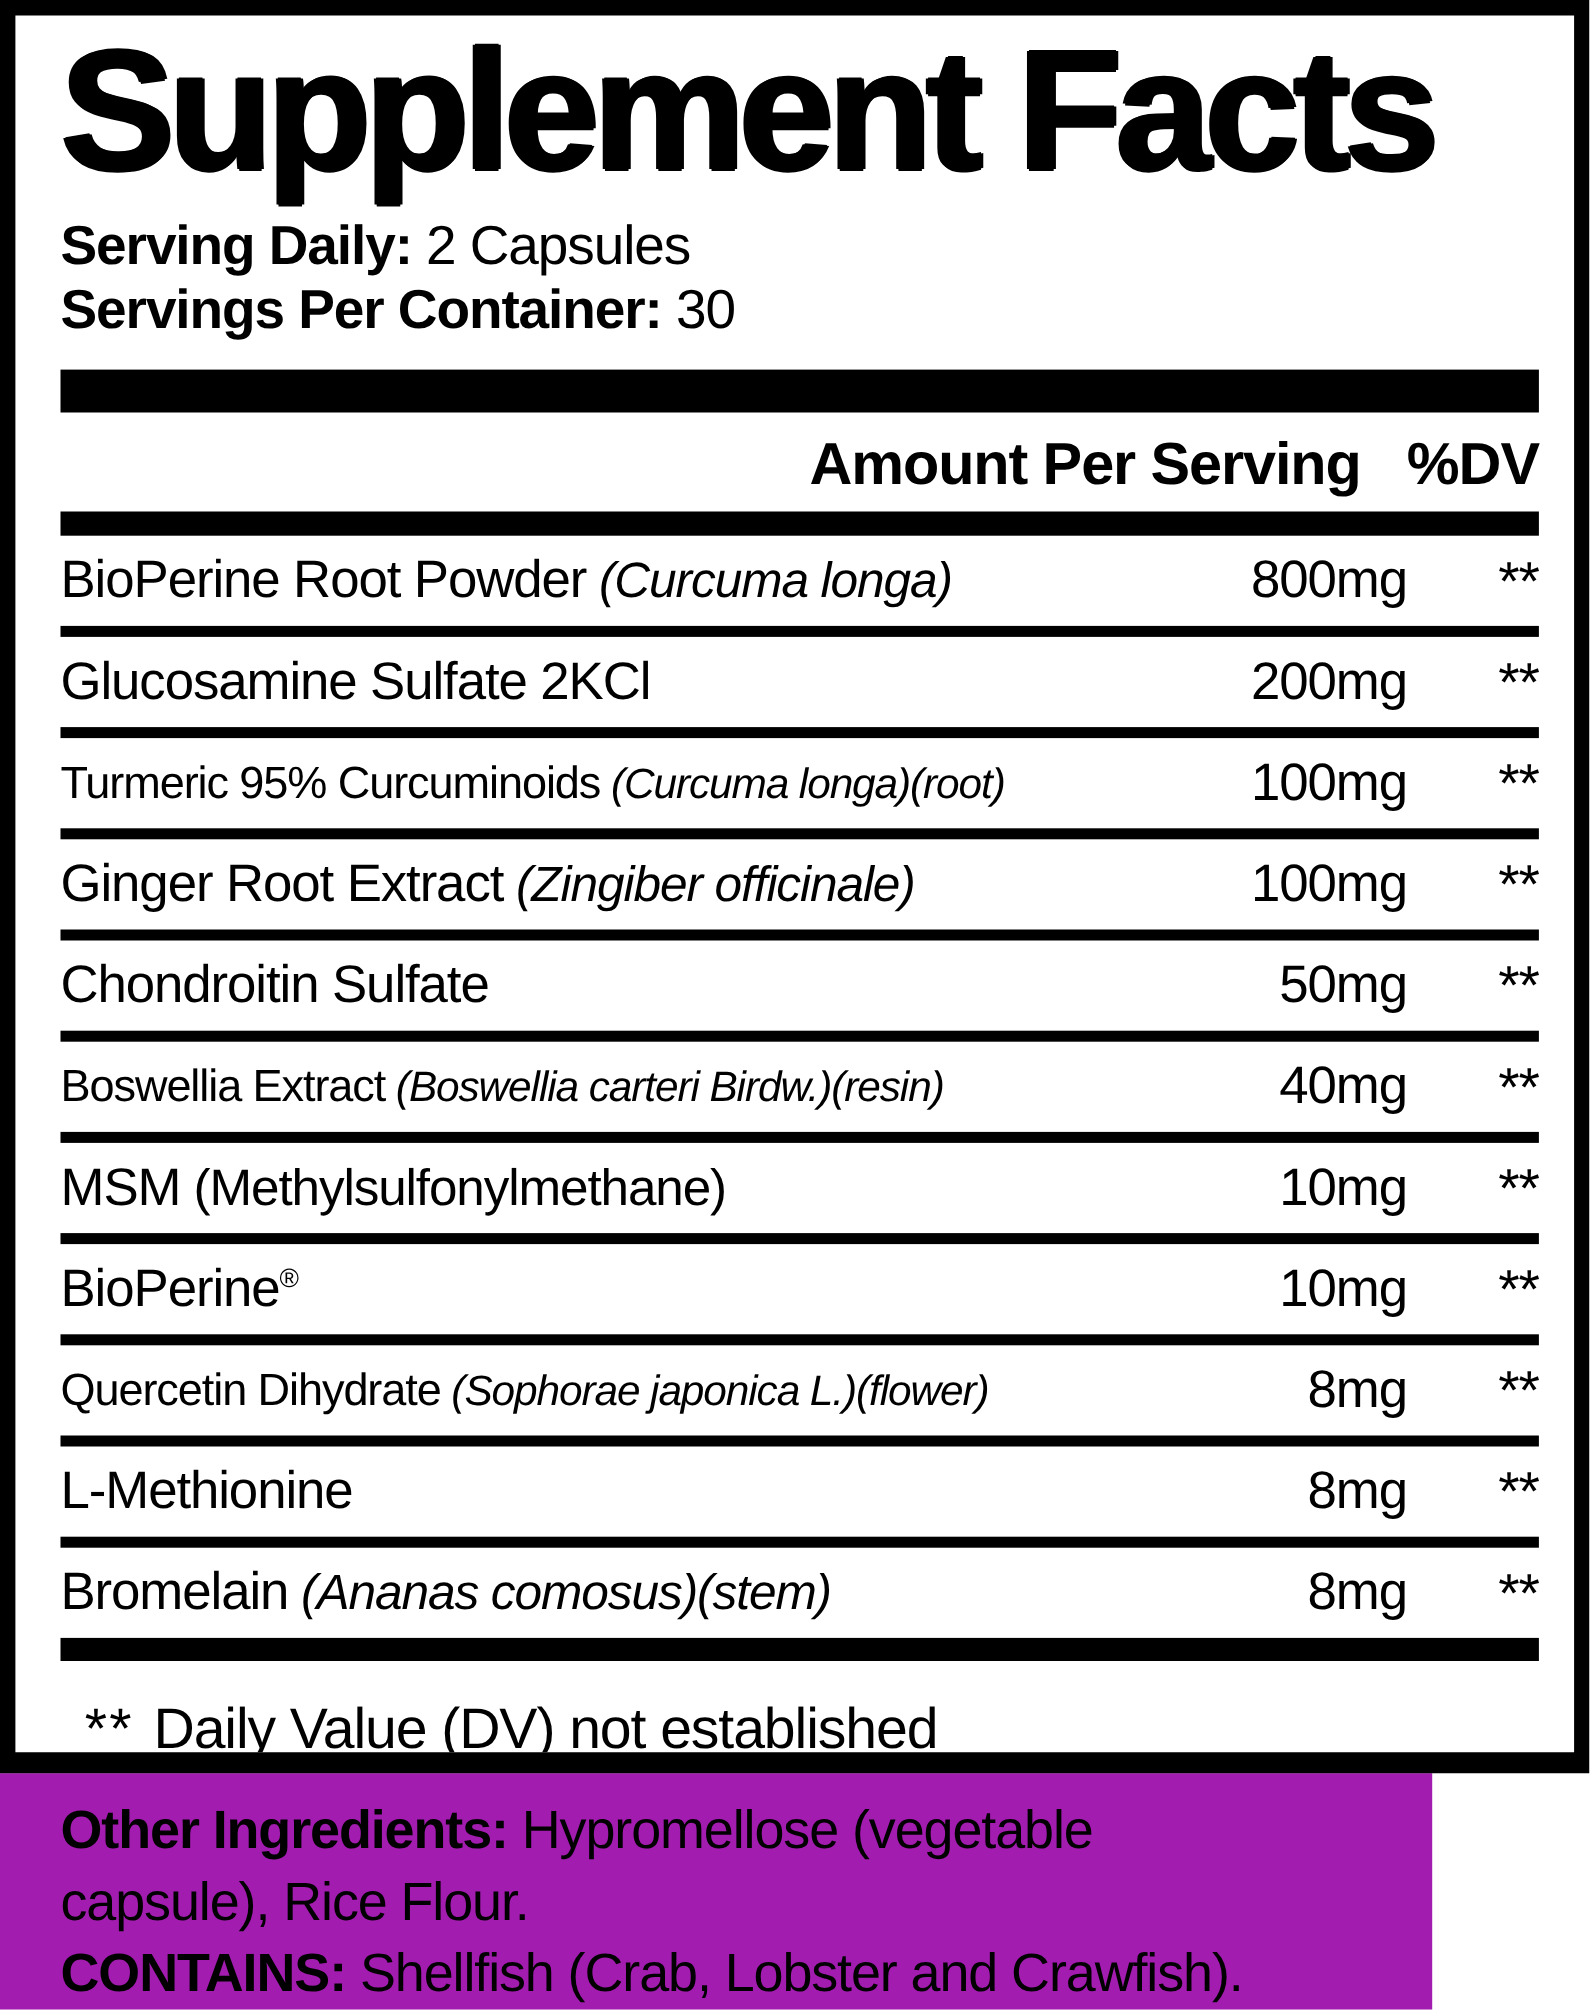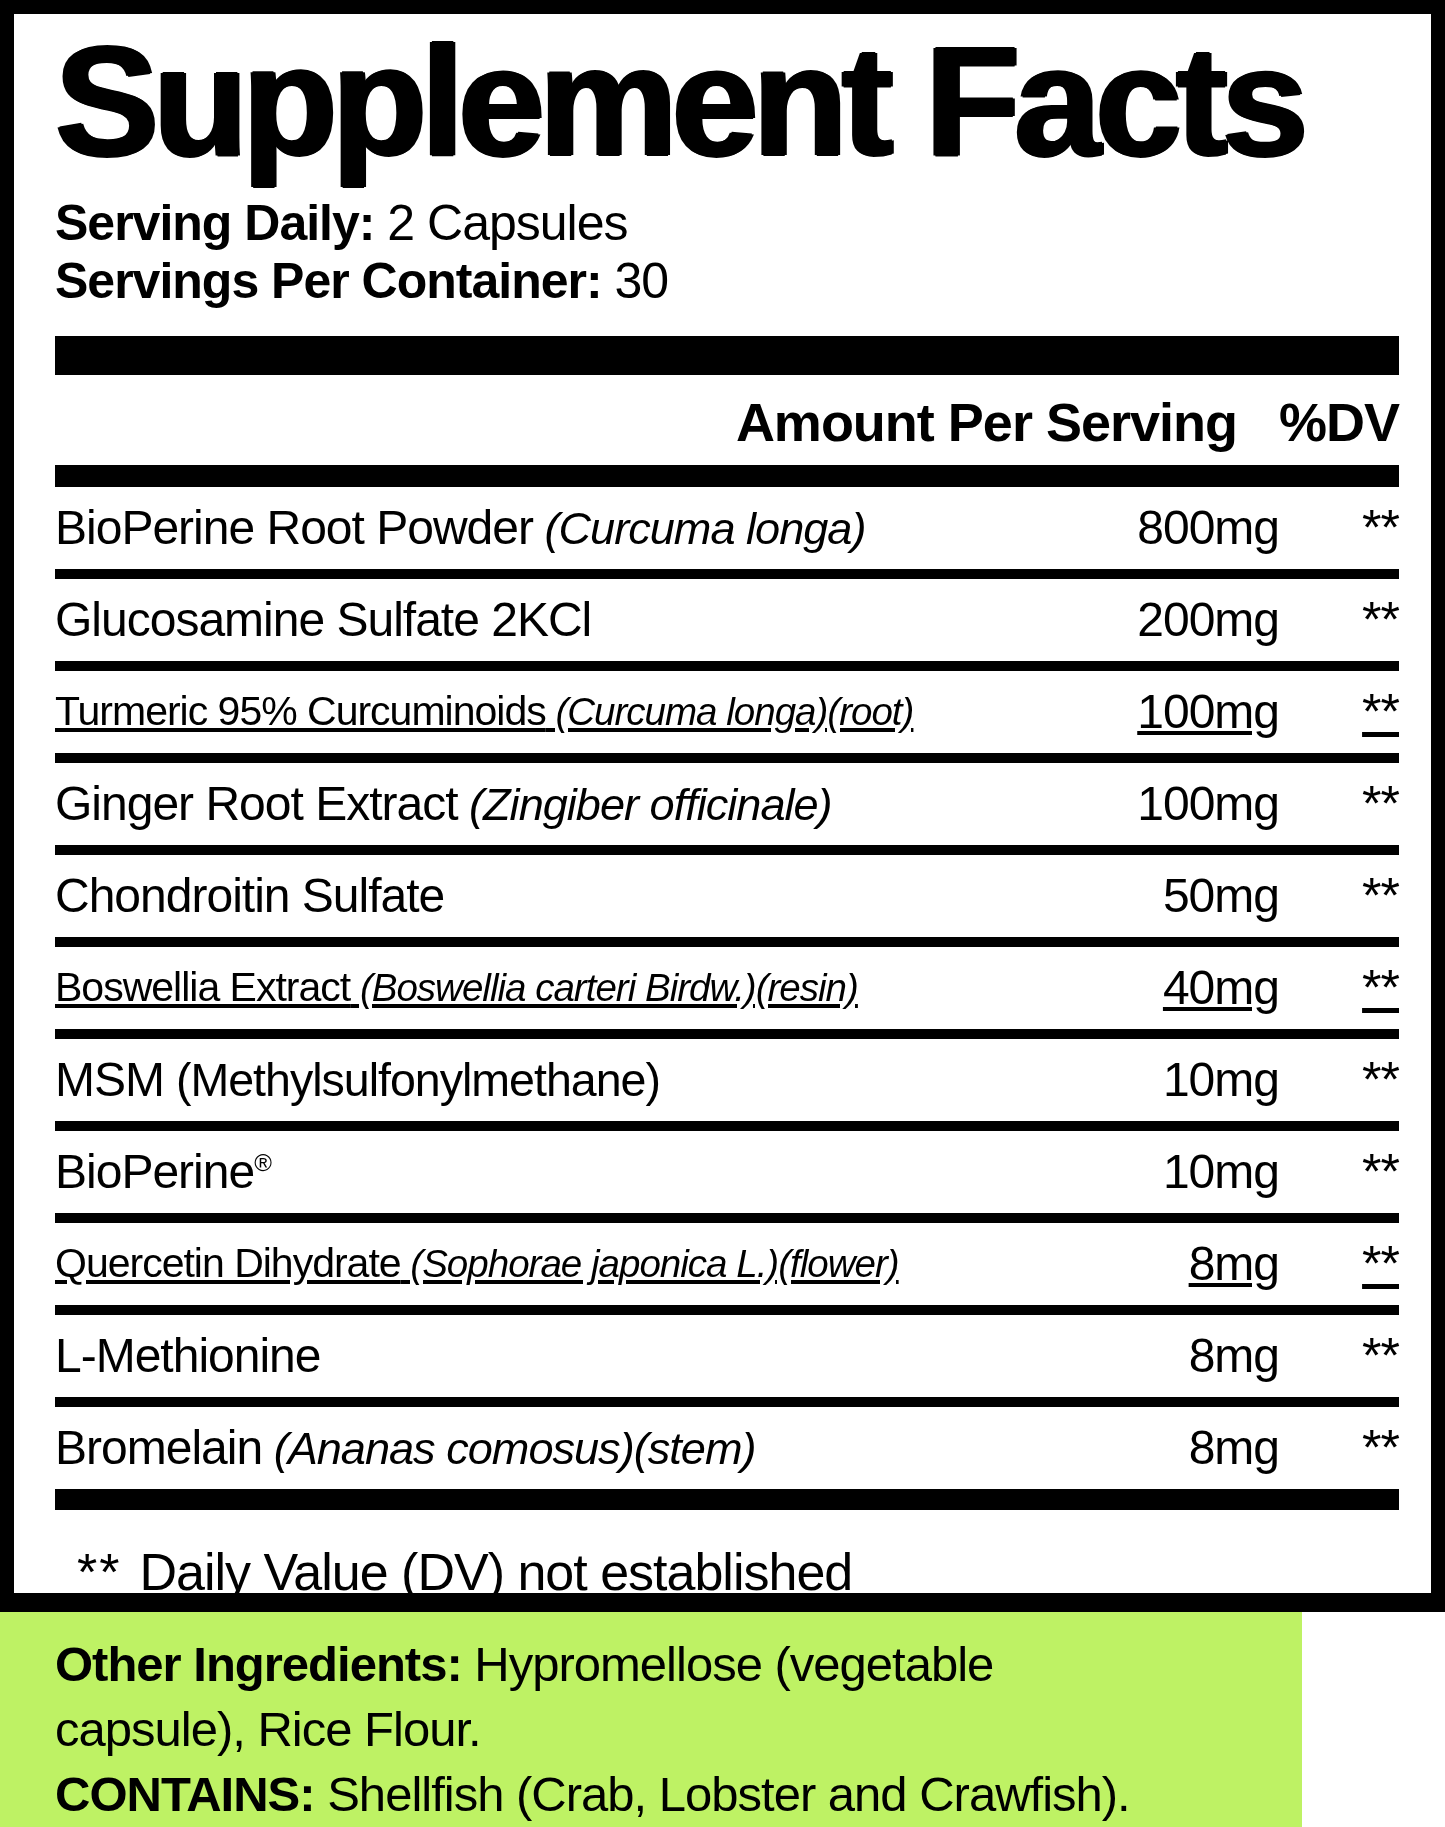--- a/index.html
+++ b/index.html
@@ -8,21 +8,21 @@
     background: #ffffff;
     width: 1445px;
     height: 1827px;
     overflow: hidden;
     font-family: "Liberation Sans", sans-serif;
     color: #000000;
   }
   .canvas {
     width: 1302px;
     height: 1827px;
-    background: #bef264;
+    background: #a21caf;
     position: relative;
   }
   
   .frame {
     box-sizing: border-box;
     width: 1445px;
     height: 1612px;
     border: 14px solid #000000;
     border-bottom-width: 19px;
     padding: 0 32px 0 41px;
@@ -61,21 +61,21 @@
   .sep { height: 10px; background: #000; }
   .sep-thick { height: 21px; background: #000; }
   .row {
     display: flex;
     align-items: center;
     font-size: 48px;
     line-height: 1.12;
     padding: 13px 0;
     letter-spacing: -1px;
   }
-  .row.tight { font-size: 41px; text-decoration: underline; }
+  .row.tight { font-size: 41px; }
   .row .name { flex: 1 1 auto; min-width: 0; white-space: nowrap; }
   .latin { font-style: italic; font-size: 0.94em; }
   .paren { font-size: 0.97em; }
   sup.reg { font-size: 0.5em; vertical-align: super; }
   .row .amt {
     flex: 0 0 auto;
     min-width: 178px;
     text-align: right;
     white-space: nowrap;
     font-size: 48px;

